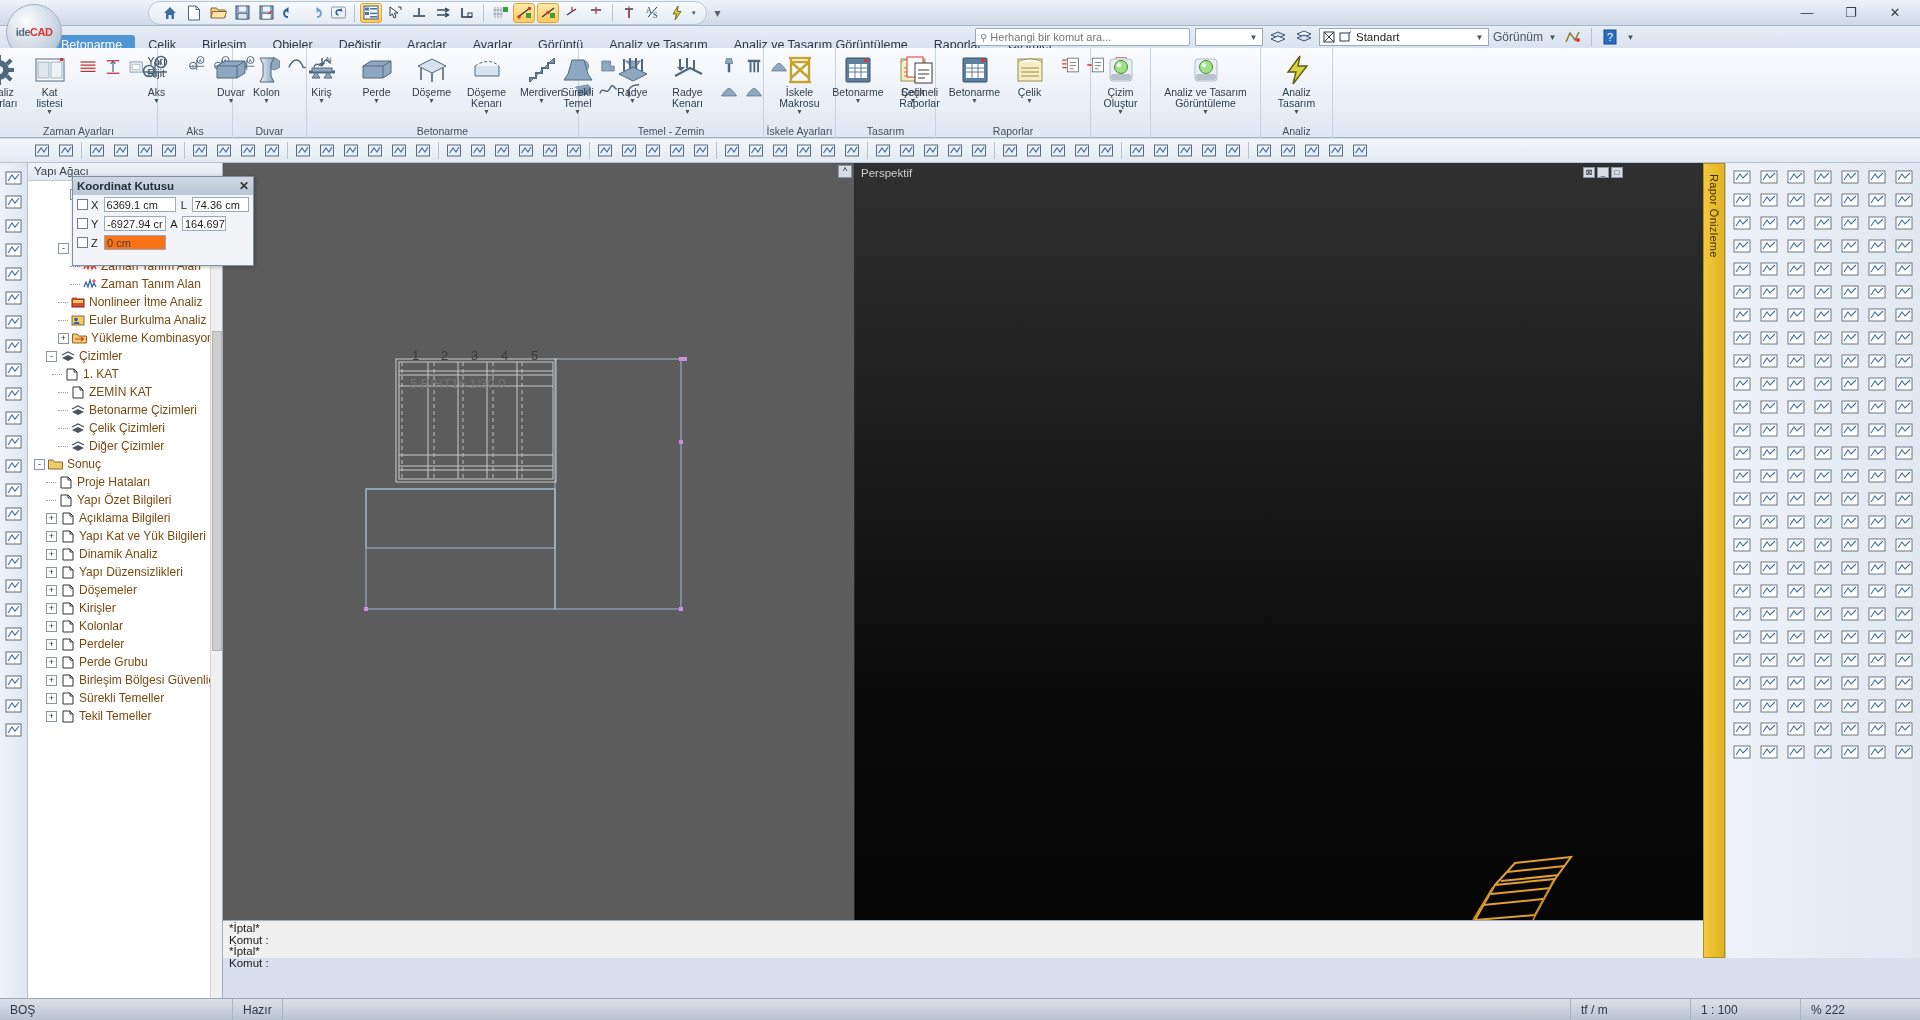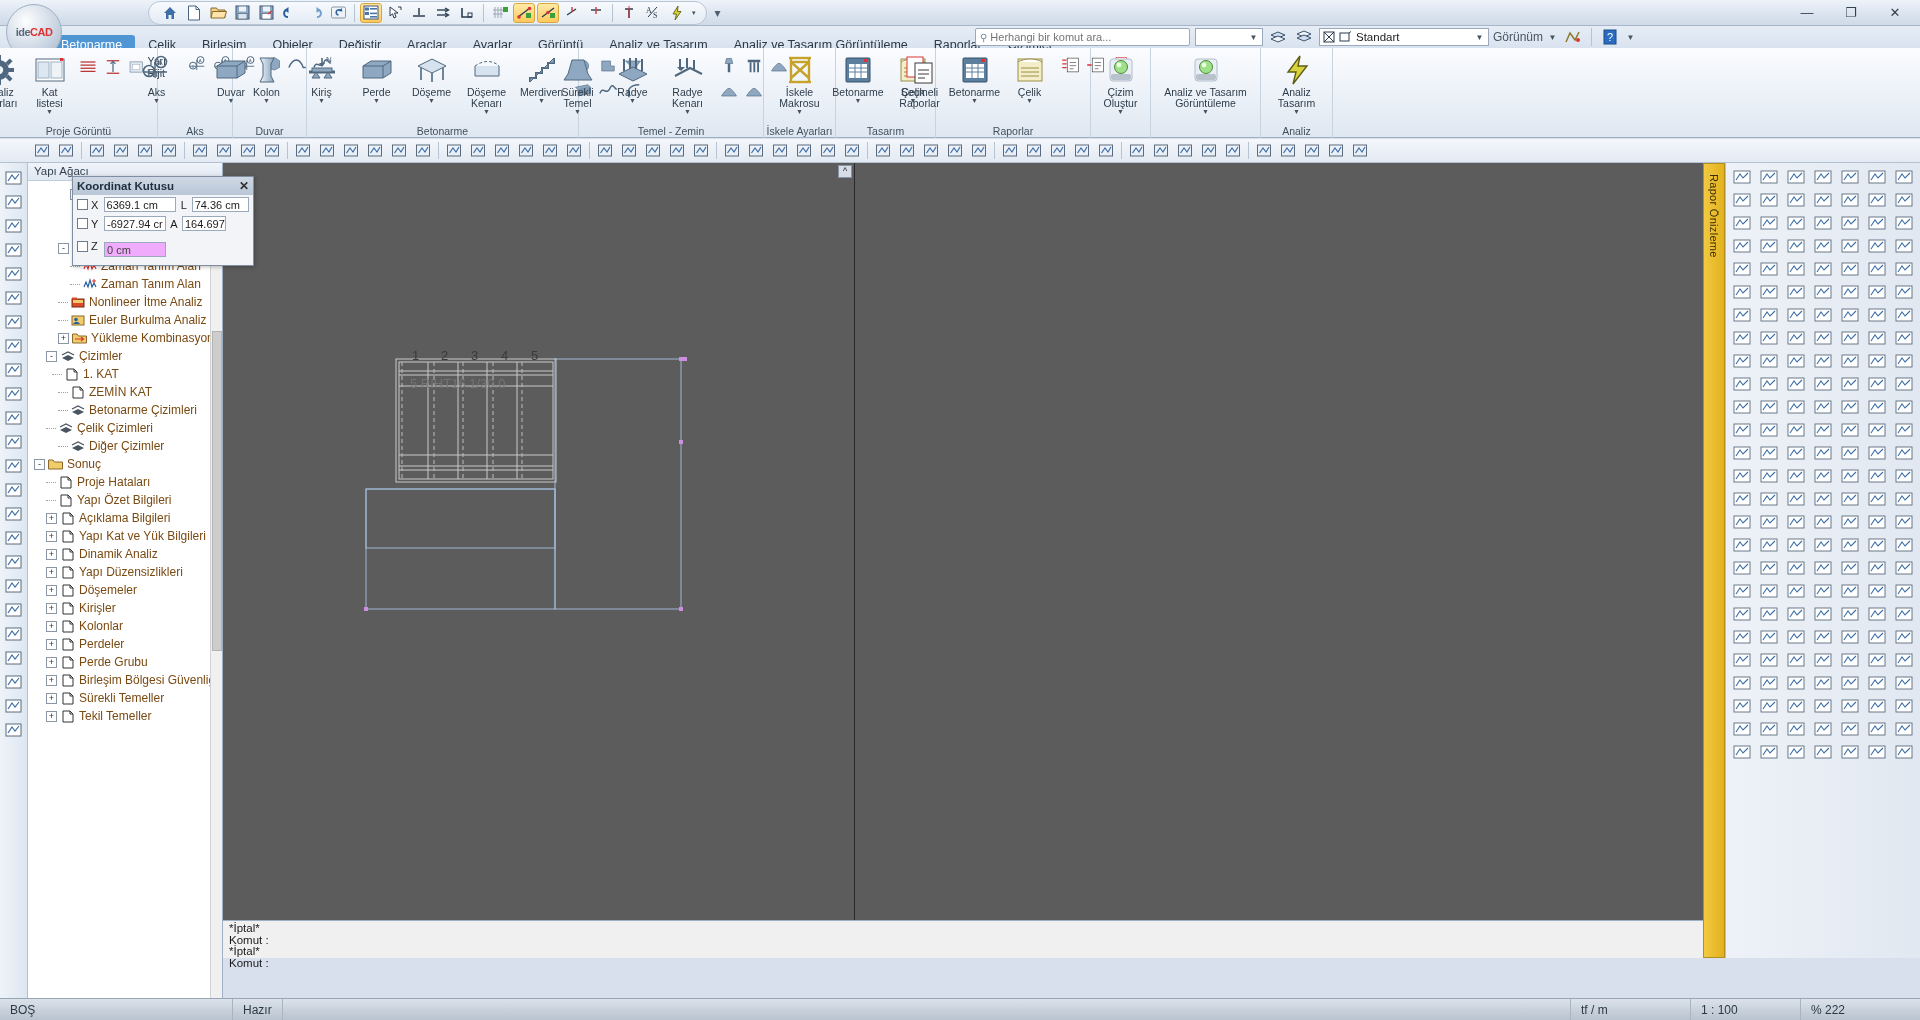--- a/index.html
+++ b/index.html
@@ -84,21 +84,21 @@
   .dlg{ position:absolute; left:72px; top:176px; width:182px; height:90px; background:#f2f4f7;
     border:1px solid #7f8fa1; box-shadow:1px 1px 4px rgba(0,0,0,.25); z-index:40;}
   .dlghdr{ height:18px; background:linear-gradient(#cfd8e4,#b9c6d6); display:flex;align-items:center;
     padding:0 4px; font-size:11.5px;font-weight:bold;color:#22303d;}
   .dlghdr .x{ margin-left:auto; font-size:12px; cursor:default; color:#333;}
   .drow{ display:flex;align-items:center; gap:3px; padding:2px 4px;}
   .cbx{ width:11px;height:11px;border:1px solid #6e7d8d;background:#fff;flex:0 0 auto;}
   .dlbl{ font-size:11px; width:10px;}
   .dinp{ height:15px; border:1px solid #9aa9bb; background:#fff; font-size:11px; padding:0 2px;
      display:flex;align-items:center; overflow:hidden;}
-  .dinp.ro{ background:#f0abfc; color:#444;margin-top:7px;}
+  .dinp.ro{ background:#f97316; color:#444;}
 
   
   .canvaswrap{ position:absolute; left:223px; top:163px; width:1480px; height:795px; background:#5c5c5c;}
   .viewA{ position:absolute; left:0; top:0; width:632px; height:757px; background:#5c5c5c;
     border-right:1px solid #2a2a2a;}
   .viewAhdr{ position:absolute; right:2px; top:2px; width:14px;height:13px;
     background:#d6dde6;border:1px solid #8795a5; font-size:9px;text-align:center;line-height:11px;}
   .viewB{ position:absolute; left:632px; top:0; width:848px; height:757px;
     background:linear-gradient(#303030,#0a0a0a 70%, #050505);}
   .vbtitle{ position:absolute;left:6px;top:4px; font-size:11.5px; color:#cfcfcf;}
@@ -408,21 +408,21 @@
           </div>
           <div class="smbtn">
             <svg width="20" height="20" viewBox="0 0 32 32">
               <rect x="4" y="6" width="24" height="20" fill="#dfe7ef" stroke="#50687f"></rect>
               <rect x="9" y="11" width="14" height="10" fill="#fff" stroke="#9fb0c2"></rect>
             </svg>
             <span class="cap">Yarı Rijit</span>
           </div>
         </div>
       </div>
-      <div class="glabel">Proje Görüntü</div>
+      <div class="glabel">Zaman Ayarları</div>
     </div>
     <div class="rgroup" style="left: 158px; width: 75px;">
       <div class="gitems">
         <div class="bigbtn">
           <svg width="32" height="32" viewBox="0 0 32 32">
             <circle cx="20" cy="8" r="5.5" fill="none" stroke="#50687f" stroke-width="1.6"></circle>
             <text x="17" y="11" font-size="7" fill="#50687f">A</text>
       <circle cx="8" cy="17" r="5.5" fill="none" stroke="#50687f" stroke-width="1.6"></circle>
             <text x="6" y="20" font-size="7" fill="#50687f">1</text>
       <path d="M14 24 V8 M2 18 H26" stroke="#50687f" stroke-width="1.4"></path>
@@ -1421,21 +1421,21 @@
       <div class="tnode" style="padding-left: 30px;">
         <span class="dash"></span>
         <span class="ti">
           <svg width="14" height="12" viewBox="0 0 14 12">
             <path d="M1 8 L7 5 L13 8 L7 11 Z" fill="#4a5560"></path>
             <path d="M1 5 L7 2 L13 5" fill="none" stroke="#4a5560" stroke-width="1.2"></path>
           </svg>
         </span>
         <span>Betonarme Çizimleri</span>
       </div>
-      <div class="tnode" style="padding-left: 18px;">
+      <div class="tnode" style="padding-left: 30px;">
         <span class="dash"></span>
         <span class="ti">
           <svg width="14" height="12" viewBox="0 0 14 12">
             <path d="M1 8 L7 5 L13 8 L7 11 Z" fill="#4a5560"></path>
             <path d="M1 5 L7 2 L13 5" fill="none" stroke="#4a5560" stroke-width="1.2"></path>
           </svg>
         </span>
         <span>Çelik Çizimleri</span>
       </div>
       <div class="tnode" style="padding-left: 30px;">
@@ -1671,20 +1671,42 @@
 
       <g fill="#cf8fe0">
         <rect x="456" y="194" width="4" height="4"></rect>
           <rect x="460" y="194" width="4" height="4"></rect>
         <rect x="456" y="277" width="4" height="4"></rect>
         <rect x="141" y="444" width="4" height="4"></rect>
           <rect x="456" y="444" width="4" height="4"></rect>
       </g>
     </svg>
   </div>
+  <div class="viewB">
+    <div class="vbtitle">Perspektif</div>
+    <div class="vbctl">
+      <div class="vbbox">⊠</div>
+      <div class="vbbox">_</div>
+      <div class="vbbox">□</div>
+    </div>
+    <svg width="848" height="757" style="position:absolute;left:0;top:0;">
+      <g stroke="#e0a030" stroke-width="2" fill="none">
+        <path d="M620 757 L640 722 L700 716 L680 752 Z"></path>
+        <path d="M640 722 L660 700 L716 694 L700 716"></path>
+        <path d="M628 742 L688 736"></path>
+        <path d="M636 731 L696 725"></path>
+        <path d="M646 718 L704 712"></path>
+        <path d="M652 709 L710 703"></path>
+      </g>
+      <g stroke="#c98c22" stroke-width="1.6" fill="none">
+        <path d="M618 757 L638 724"></path>
+          <path d="M678 757 L698 718"></path>
+      </g>
+    </svg>
+  </div>
   <div class="cmdlog" id="cmdlog-host">
       <div>*İptal*</div>
       <div>Komut :</div>
       <div>*İptal*</div>
       <div>Komut :</div>
     </div>
 </div>
 
 <div class="rpreview">
   <span>Rapor Önizleme</span>

